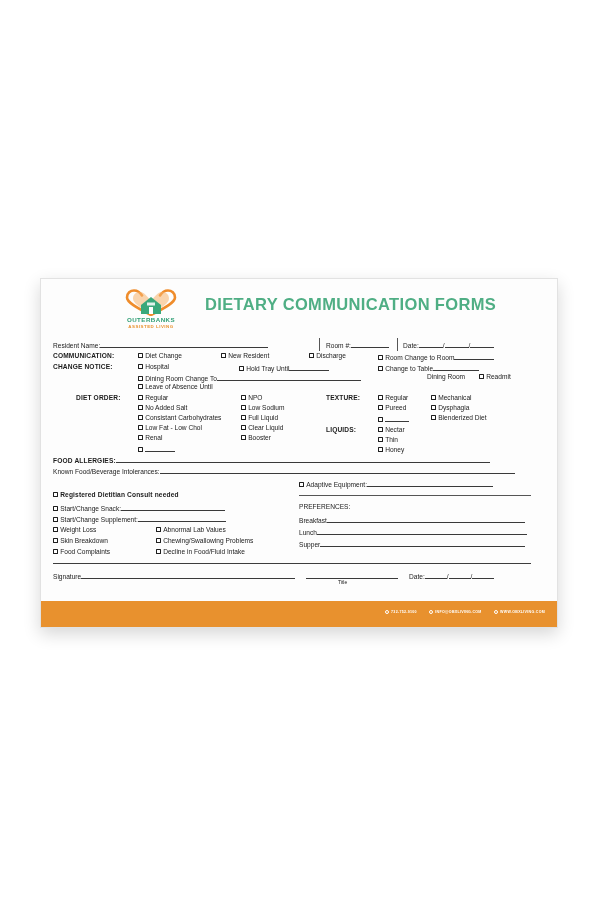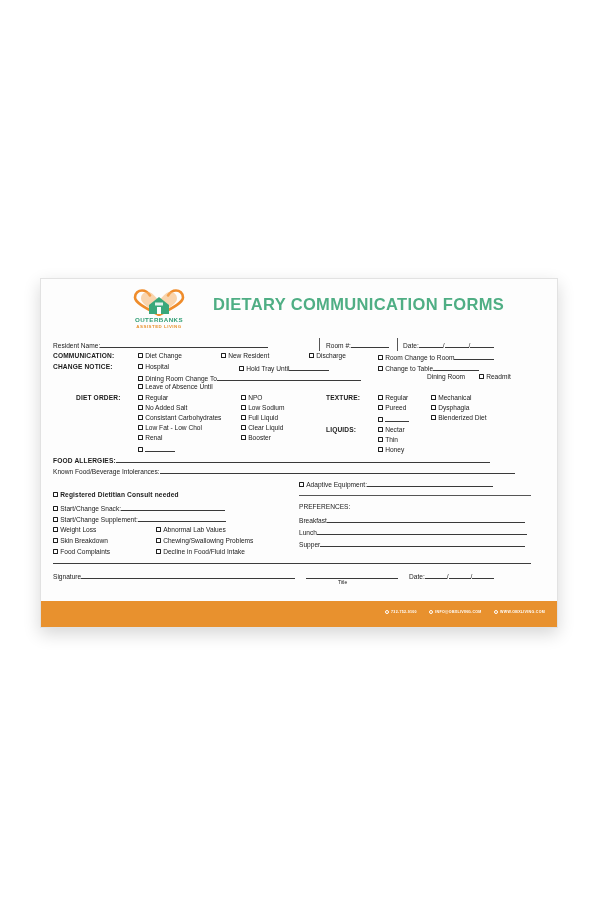--- a/index.html
+++ b/index.html
@@ -34,21 +34,21 @@
     position: absolute;
     left: 0; top: 0;
     width: 516px;
     height: 322px;
     background: #fdfdfd;
     box-sizing: border-box;
   }
   
   .head {
     position: absolute;
-    left: 12px; top: 0;
+    left: 4px; top: 0;
     width: 528px; height: 62px;
   }
   .logo {
     position: absolute;
     left: 72px; top: 10px;
     width: 68px; height: 44px;
   }
   .logo-mark { position: absolute; left: 8px; top: 0; width: 52px; height: 27px; }
   .logo-name {
     position: absolute; left: 0; top: 27px; width: 68px;

